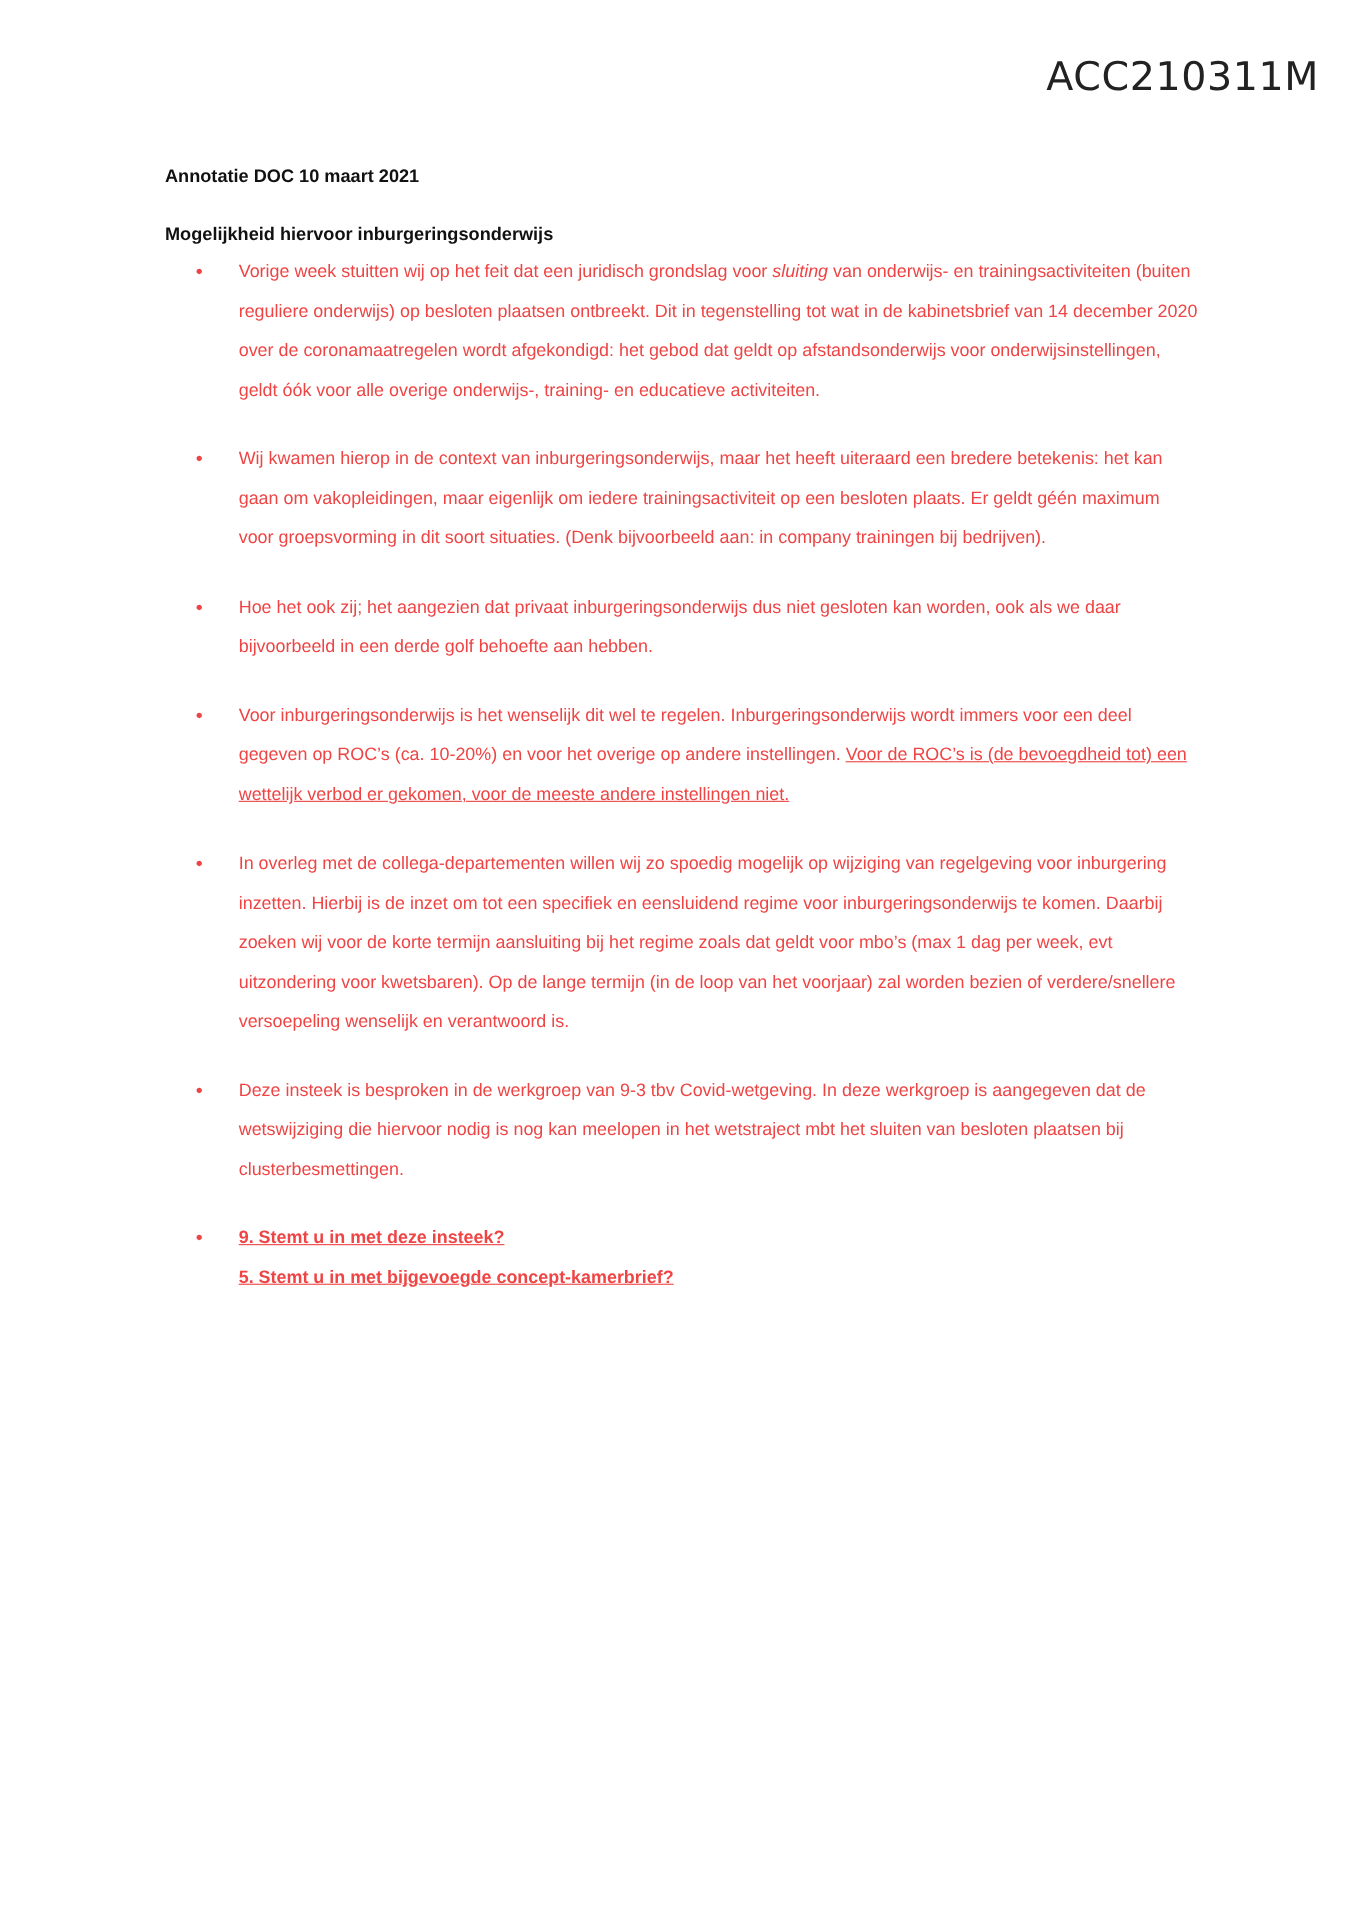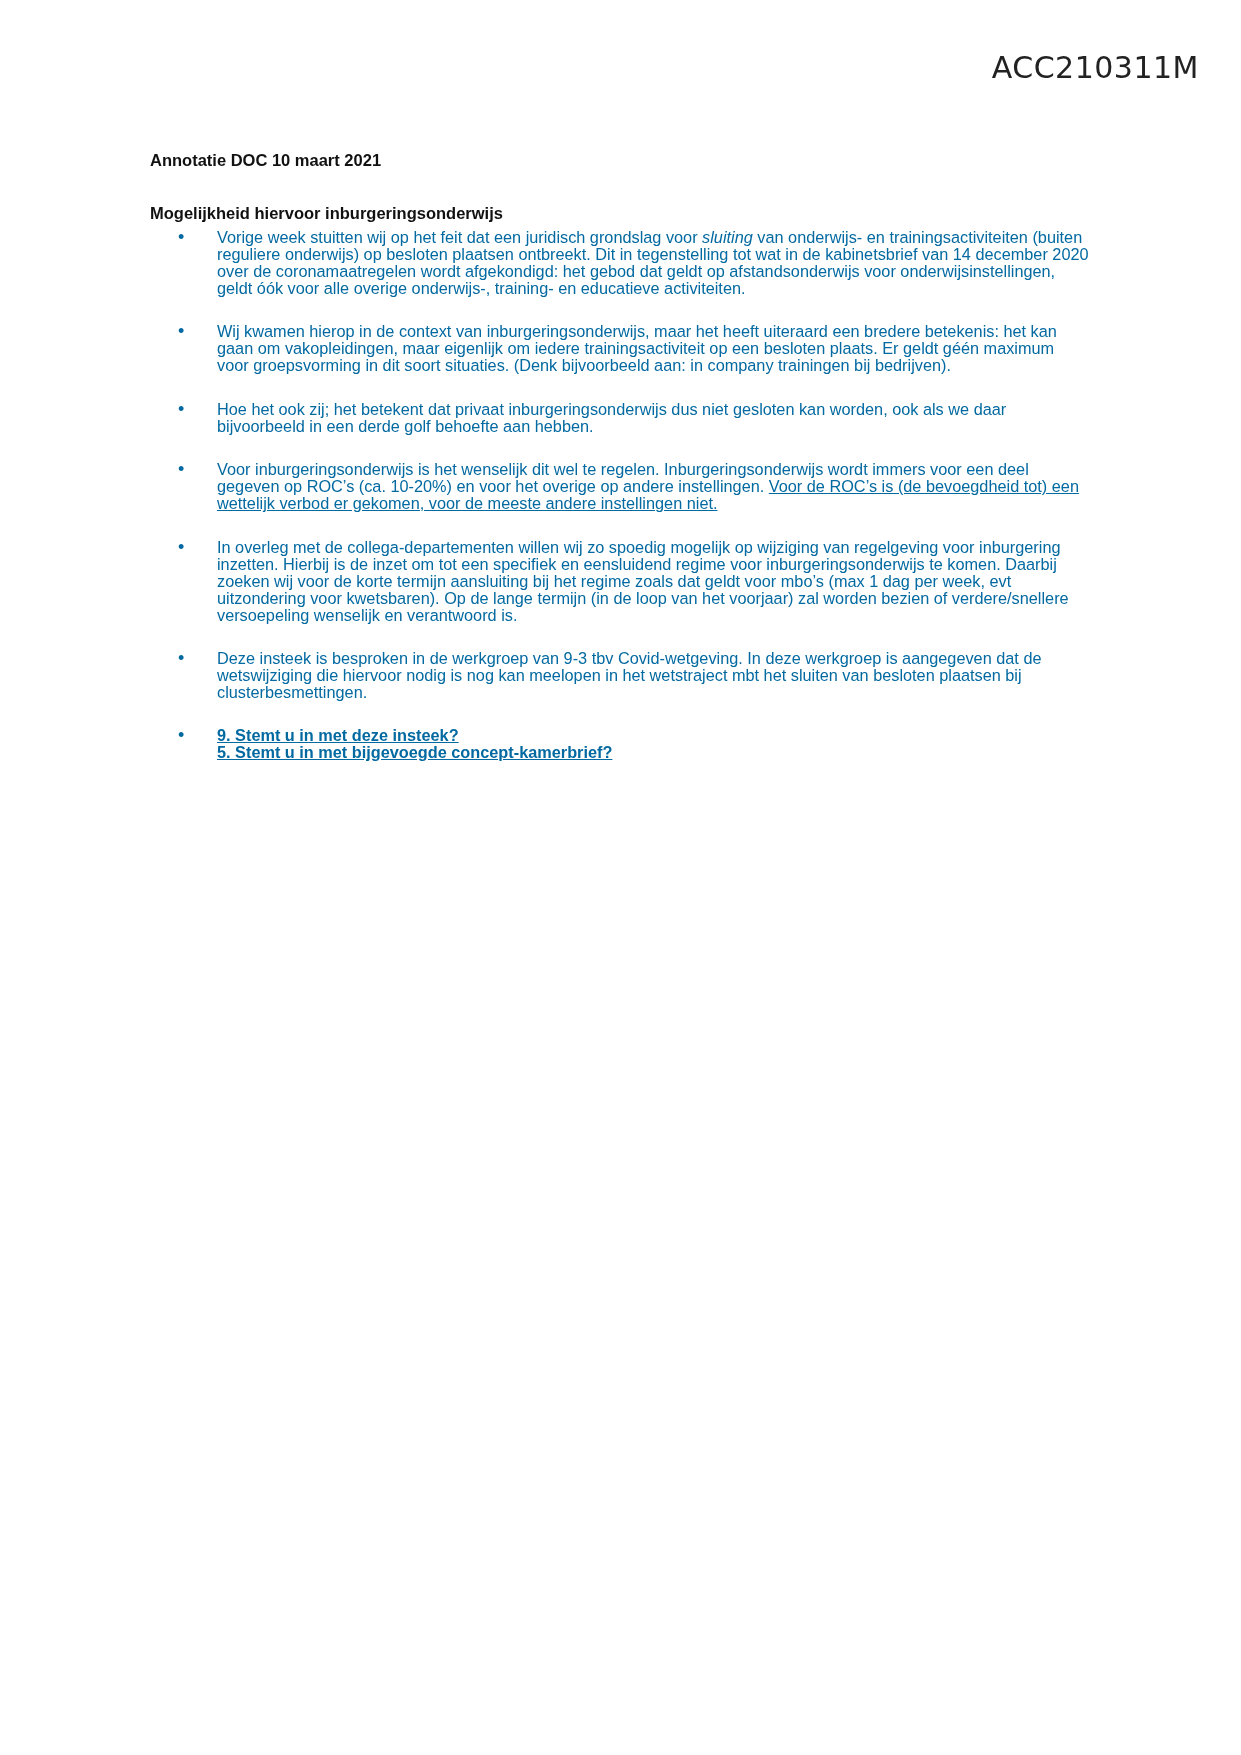--- a/index.html
+++ b/index.html
@@ -3,35 +3,35 @@
 <meta charset="utf-8">
 <style>
   html, body { margin: 0; padding: 0; background: #ffffff; }
   body {
     width: 1241px; height: 1755px; position: relative; overflow: hidden;
     font-family: "Liberation Sans", "DejaVu Sans", sans-serif;
     color: #1a1a1a;
   }
   .doc-code {
     position: absolute; top: 50px; right: 42px;
-    font-family: "DejaVu Sans", sans-serif; font-size: 30px; color: #222;
+    font-family: "DejaVu Sans", sans-serif; font-size: 36px; color: #222;
     letter-spacing: 0.5px;
   }
   .heading {
     position: absolute; left: 150px; font-weight: bold; font-size: 16.5px; color: #111;
   }
   .h1 { top: 151px; text-align: center; }
   .h2 { top: 204px; }
   ul.bullets {
     position: absolute; left: 150px; top: 229px; width: 940px;
     margin: 0; padding: 0; list-style: none;
   }
   ul.bullets li {
-    position: relative; padding-left: 67px; font-size: 16.3px; line-height: 17px;
-    margin-bottom: 26.4px; color: #0369a1;
+    position: relative; padding-left: 67px; font-size: 16.3px; line-height: 36px;
+    margin-bottom: 26.4px; color: #ef4444;
   }
   ul.bullets li::before {
     content: "\2022"; position: absolute; left: 28px; top: 0; font-size: 18px;
   }
   .u { text-decoration: underline; }
   .ital { font-style: italic; }
   .q-line { display: block; font-weight: bold; text-decoration: underline; }
 </style>
 </head>
 <body>
@@ -42,21 +42,21 @@
 <div class="heading h2">Mogelijkheid hiervoor inburgeringsonderwijs</div>
 
 <ul class="bullets">
   <li>
     <span>Vorige week stuitten wij op het feit dat een juridisch grondslag voor </span><span class="ital">sluiting</span><span> van onderwijs- en trainingsactiviteiten (buiten reguliere onderwijs) op besloten plaatsen ontbreekt. Dit in tegenstelling tot wat in de kabinetsbrief van 14 december 2020 over de coronamaatregelen wordt afgekondigd: het gebod dat geldt op afstandsonderwijs voor onderwijsinstellingen, geldt óók voor alle overige onderwijs-, training- en educatieve activiteiten.</span>
   </li>
   <li>
     <span>Wij kwamen hierop in de context van inburgeringsonderwijs, maar het heeft uiteraard een bredere betekenis: het kan gaan om vakopleidingen, maar eigenlijk om iedere trainingsactiviteit op een besloten plaats. Er geldt géén maximum voor groepsvorming in dit soort situaties. (Denk bijvoorbeeld aan: in company trainingen bij bedrijven).</span>
   </li>
   <li>
-    <span>Hoe het ook zij; het betekent dat privaat inburgeringsonderwijs dus niet gesloten kan worden, ook als we daar bijvoorbeeld in een derde golf behoefte aan hebben.</span>
+    <span>Hoe het ook zij; het aangezien dat privaat inburgeringsonderwijs dus niet gesloten kan worden, ook als we daar bijvoorbeeld in een derde golf behoefte aan hebben.</span>
   </li>
   <li>
     <span>Voor inburgeringsonderwijs is het wenselijk dit wel te regelen. Inburgeringsonderwijs wordt immers voor een deel gegeven op ROC’s (ca. 10-20%) en voor het overige op andere instellingen. </span><span class="u">Voor de ROC’s is (de bevoegdheid tot) een wettelijk verbod er gekomen, voor de meeste andere instellingen niet.</span>
   </li>
   <li>
     <span>In overleg met de collega-departementen willen wij zo spoedig mogelijk op wijziging van regelgeving voor inburgering inzetten. Hierbij is de inzet om tot een specifiek en eensluidend regime voor inburgeringsonderwijs te komen. Daarbij zoeken wij voor de korte termijn aansluiting bij het regime zoals dat geldt voor mbo’s (max 1 dag per week, evt uitzondering voor kwetsbaren). Op de lange termijn (in de loop van het voorjaar) zal worden bezien of verdere/snellere versoepeling wenselijk en verantwoord is.</span>
   </li>
   <li>
     <span>Deze insteek is besproken in de werkgroep van 9-3 tbv Covid-wetgeving. In deze werkgroep is aangegeven dat de wetswijziging die hiervoor nodig is nog kan meelopen in het wetstraject mbt het sluiten van besloten plaatsen bij clusterbesmettingen.</span>
   </li>

